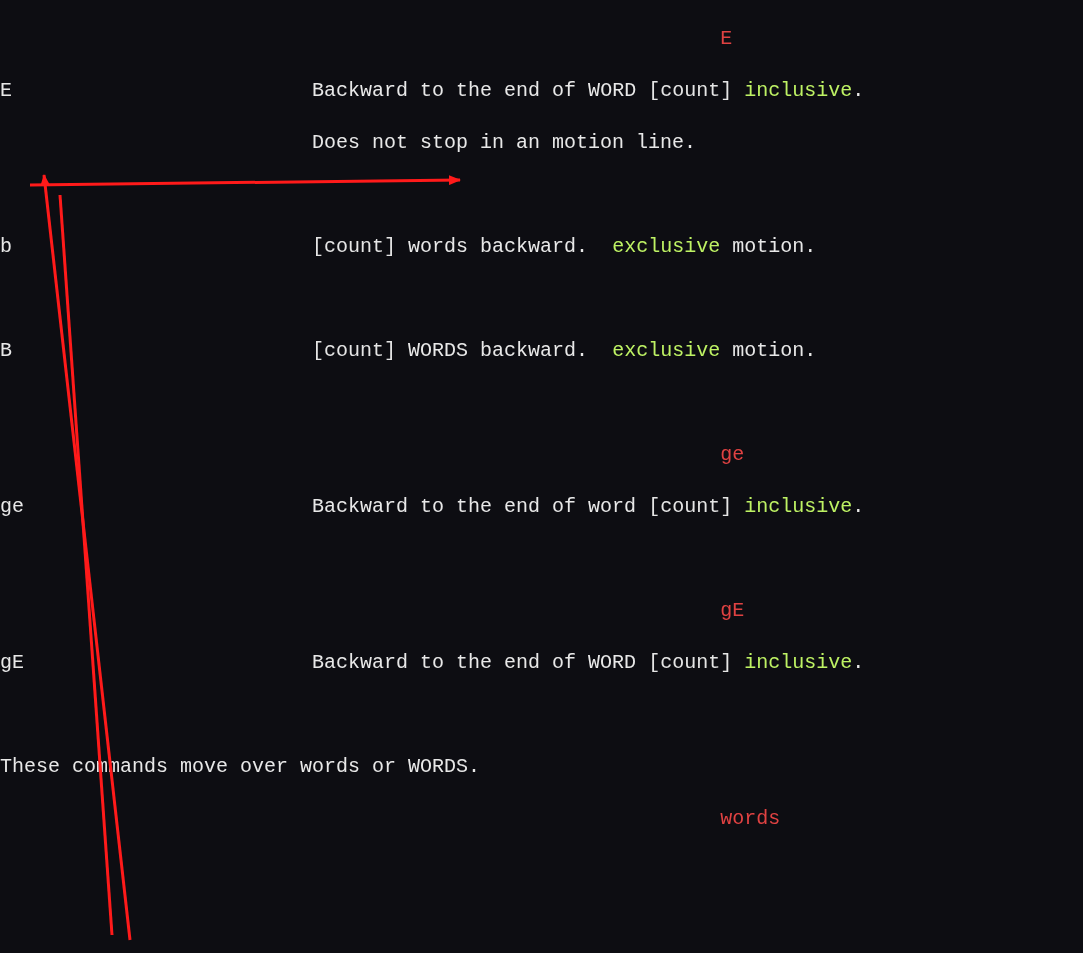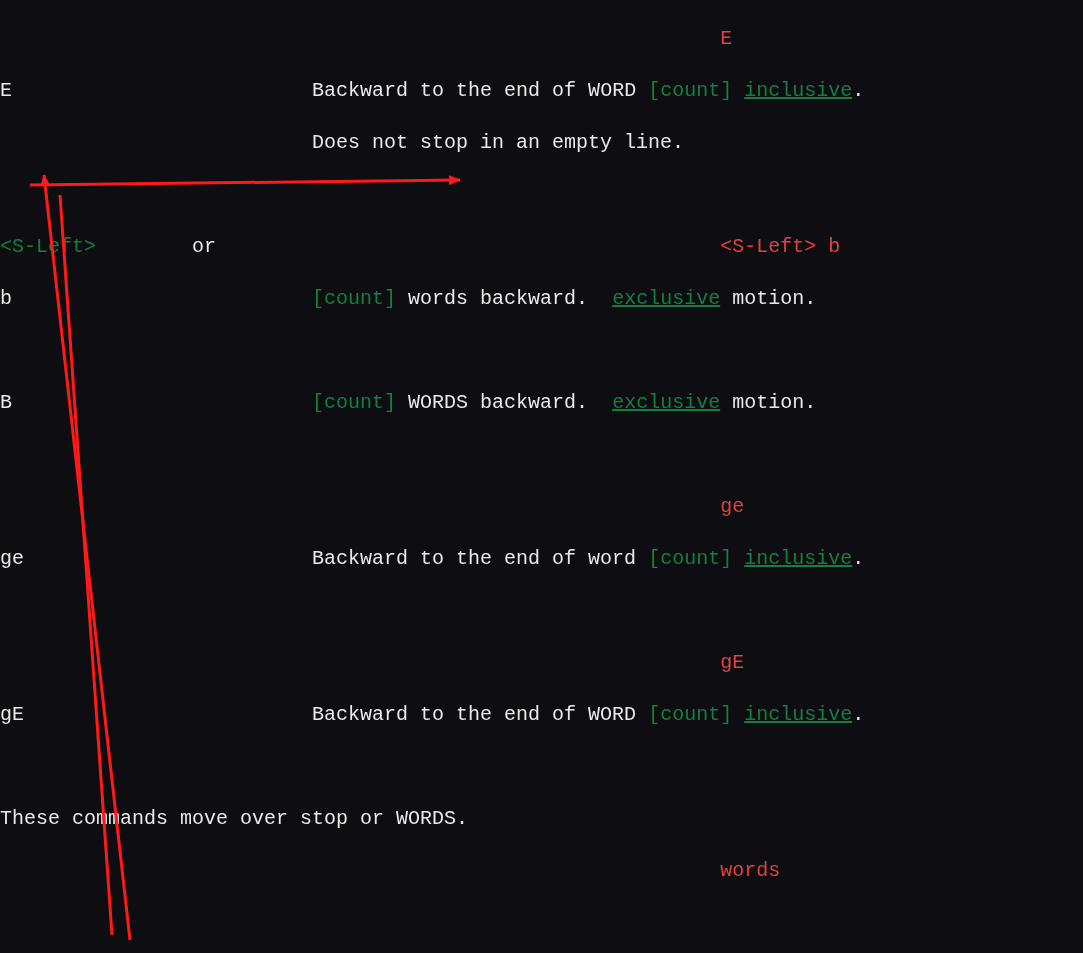--- a/index.html
+++ b/index.html
@@ -13,49 +13,48 @@
     color: #e8e8e8;
     overflow: hidden;
     position: relative;
   }
   .terminal {
     white-space: pre;
     padding: 0;
   }
   .line { display:block; height:26px; white-space: pre; }
   .red { color: #e04242; }
-  .purple { color: #15803d; }
-  .blue { color: #15803d; text-decoration: underline; }
+  .purple { color: #e5e5e5; }
+  .blue { color: #bef264; }
   .arrows {
     position: absolute;
     top: 0;
     left: 0;
     pointer-events: none;
   }
 </style>
 </head>
 <body>
 
 <div class="terminal">
 <span class="line">                                                            <span class="red">E</span></span>
 <span class="line"><span>E</span>                         <span>Backward to the end of WORD </span><span class="purple">[count]</span><span> </span><span class="blue">inclusive</span><span>.</span></span>
-<span class="line">                          <span>Does not stop in an empty line.</span></span>
+<span class="line">                          <span>Does not stop in an motion line.</span></span>
 <span class="line"> </span>
-<span class="line"><span class="purple">&lt;S-Left&gt;</span>        or                                          <span class="red">&lt;S-Left&gt;</span><span class="red"> b</span></span>
 <span class="line"><span>b</span>                         <span class="purple">[count]</span><span> words backward.  </span><span class="blue">exclusive</span><span> motion.</span></span>
 <span class="line"> </span>
 <span class="line"><span>B</span>                         <span class="purple">[count]</span><span> WORDS backward.  </span><span class="blue">exclusive</span><span> motion.</span></span>
 <span class="line"> </span>
 <span class="line">                                                            <span class="red">ge</span></span>
 <span class="line"><span>ge</span>                        <span>Backward to the end of word </span><span class="purple">[count]</span><span> </span><span class="blue">inclusive</span><span>.</span></span>
 <span class="line"> </span>
 <span class="line">                                                            <span class="red">gE</span></span>
 <span class="line"><span>gE</span>                        <span>Backward to the end of WORD </span><span class="purple">[count]</span><span> </span><span class="blue">inclusive</span><span>.</span></span>
 <span class="line"> </span>
-<span class="line">These commands move over stop or WORDS.</span>
+<span class="line">These commands move over words or WORDS.</span>
 <span class="line">                                                            <span class="red">words</span></span>
 
 
 
 
 
 
 
 
 

